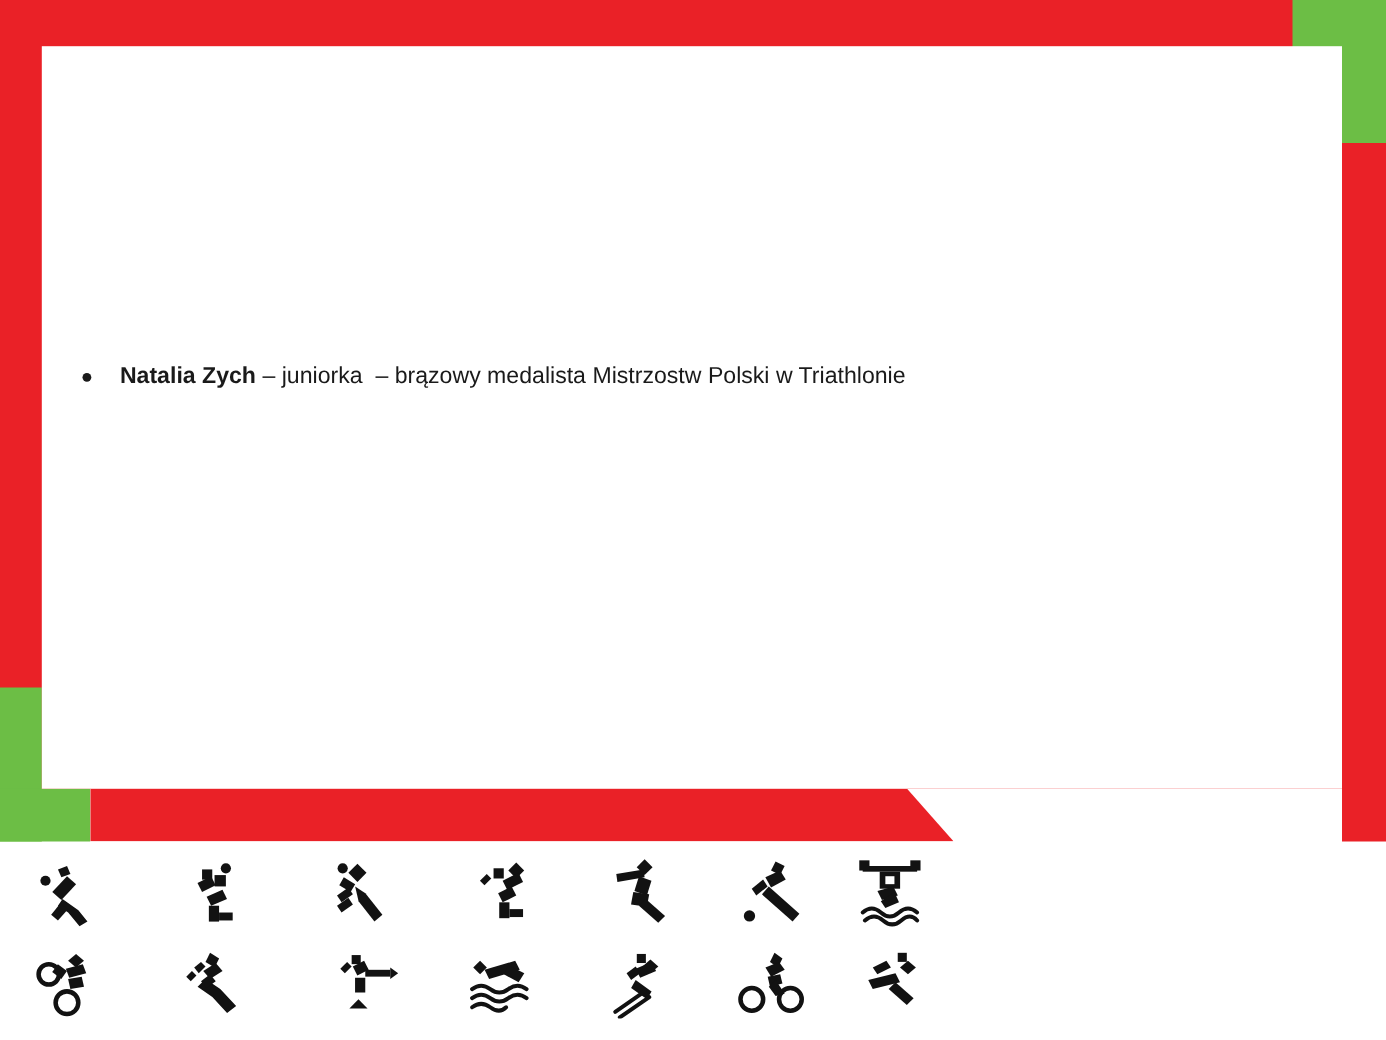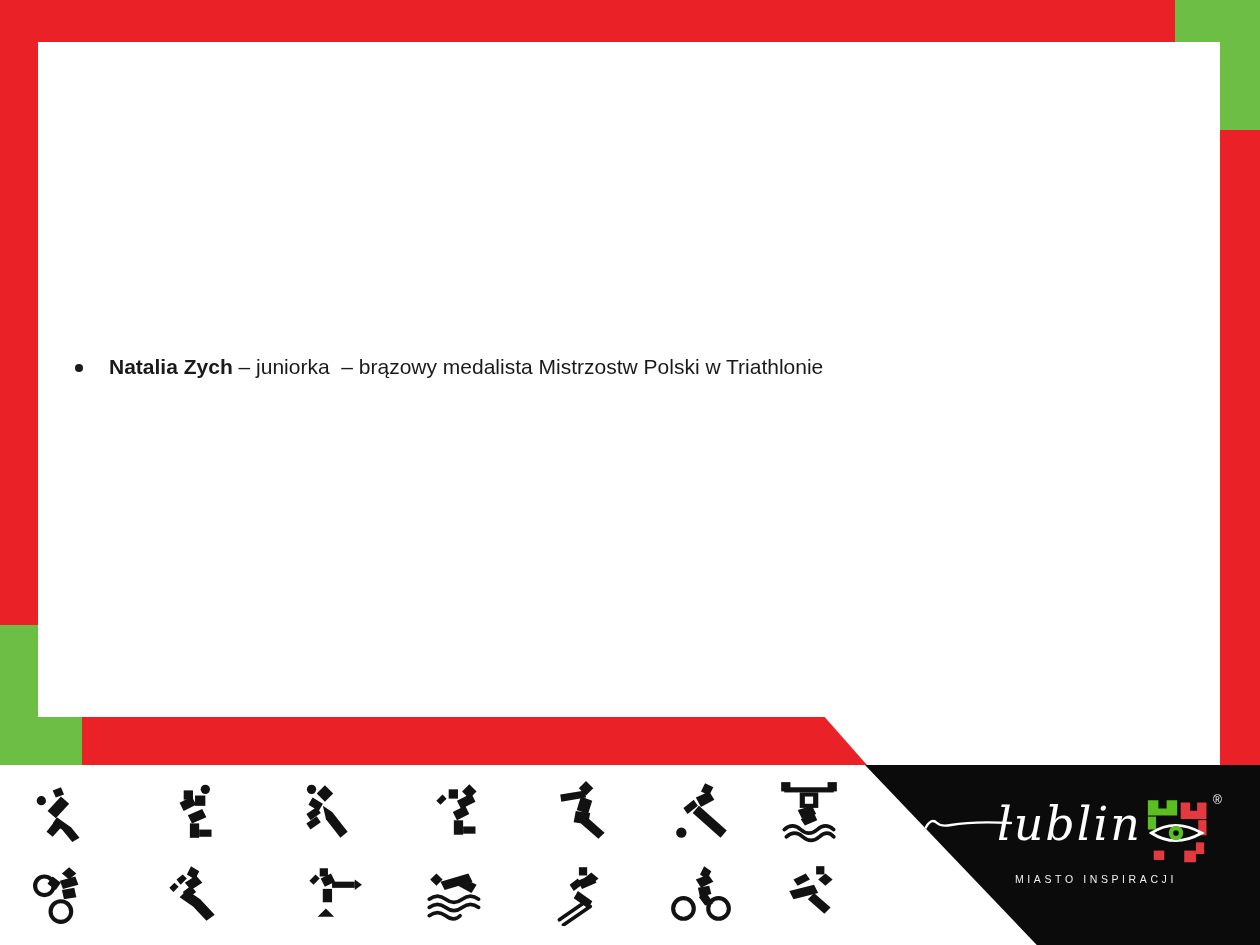--- a/index.html
+++ b/index.html
@@ -11,21 +11,21 @@
   .green-tr{left:1175px;top:0;width:85px;height:130px;background:var(--green);}
   .green-left{left:0;top:625px;width:38px;height:140px;background:var(--green);}
   .green-bl{left:0;top:717px;width:82px;height:48px;background:var(--green);}
   .red-right{left:1220px;top:130px;width:40px;height:635px;background:var(--red);}
   .red-bottom{left:82px;top:717px;width:785px;height:48px;background:var(--red);
               clip-path:polygon(0 0,94.6% 0,100% 100%,0 100%);}
   .content{left:38px;top:42px;width:1182px;height:675px;background:#ffffff;}
   .title{position:absolute;left:0;top:48px;width:100%;text-align:center;
          font-size:42px;font-weight:700;color:#151515;letter-spacing:0;}
   .title .condense{display:inline-block;transform:scaleX(.86);transform-origin:center;white-space:nowrap;}
-  .bullet{position:absolute;left:37px;top:313px;display:flex;align-items:flex-start;}
+  .bullet{position:absolute;left:37px;top:288px;display:flex;align-items:flex-start;}
   .bullet .dot{width:8px;height:8px;border-radius:50%;background:#1a1a1a;margin:9px 26px 0 0;flex:none;}
   .bullet p{margin:0;font-size:21px;color:#1a1a1a;white-space:pre;}
   .bullet b{font-weight:700;}
   
   .pictos{left:0;top:0;width:1260px;height:945px;pointer-events:none;}
   .pictos svg{position:absolute;}
   
   .black-panel{left:865px;top:765px;width:395px;height:180px;background:#0b0b0b;
                clip-path:polygon(0 0,100% 0,100% 100%,43.5% 100%);}
   .wordmark{position:absolute;left:132px;top:34px;color:#fff;
@@ -167,34 +167,14 @@
       </svg>
       <svg width="66" height="66" viewBox="0 0 64 64" style="left: 779px; top: 860px;">
         <rect x="36" y="6" width="8" height="8" fill="#121212"></rect>
         <polygon points="45,13 52,19 45,25 38,19" fill="#121212"></polygon>
         <polygon points="14,19 26,13 30,19 18,25" fill="#121212"></polygon>
         <polygon points="10,30 34,24 38,32 14,38" fill="#121212"></polygon>
         <polygon points="34,32 50,46 44,52 28,38" fill="#121212"></polygon>
       </svg>
     </div>
 
-  <div class="abs black-panel">
-    <svg class="flourish" width="90" height="26" viewBox="0 0 90 26">
-      <path d="M2,18 q6,-12 12,-6 q4,4 14,2 q22,-4 60,-2" fill="none" stroke="#ffffff" stroke-width="2.4" stroke-linecap="round"></path>
-    </svg>
-    <div class="wordmark">lublin</div>
-    <svg class="castle" width="74" height="68" viewBox="0 0 62 58">
-      <path d="M7,1 h9 v7 h7 v-7 h9 v13 h-25 z" fill="#5BBF21"></path>
-      <rect x="7" y="15" width="7" height="11" fill="#5BBF21"></rect>
-      <path d="M35,3 h8 v7 h6 v-7 h8 v14 h-22 z" fill="#E23A3E"></path>
-      <rect x="50" y="18" width="7" height="13" fill="#E23A3E"></rect>
-      <rect x="12" y="44" width="9" height="8" fill="#E23A3E"></rect>
-      <rect x="38" y="44" width="10" height="10" fill="#E23A3E"></rect>
-      <rect x="48" y="37" width="7" height="10" fill="#E23A3E"></rect>
-      <path d="M10,29 Q30,16 53,29 Q30,42 10,29 z" fill="none" stroke="#ffffff" stroke-width="2.4"></path>
-      <circle cx="31" cy="29" r="6.2" fill="#5BBF21"></circle>
-      <circle cx="31" cy="29" r="2.4" fill="#0b0b0b"></circle>
-    </svg>
-    <div class="registered">®</div>
-    <div class="tagline">MIASTO INSPIRACJI</div>
-  </div>
 
 </div>
 
 </body></html>

